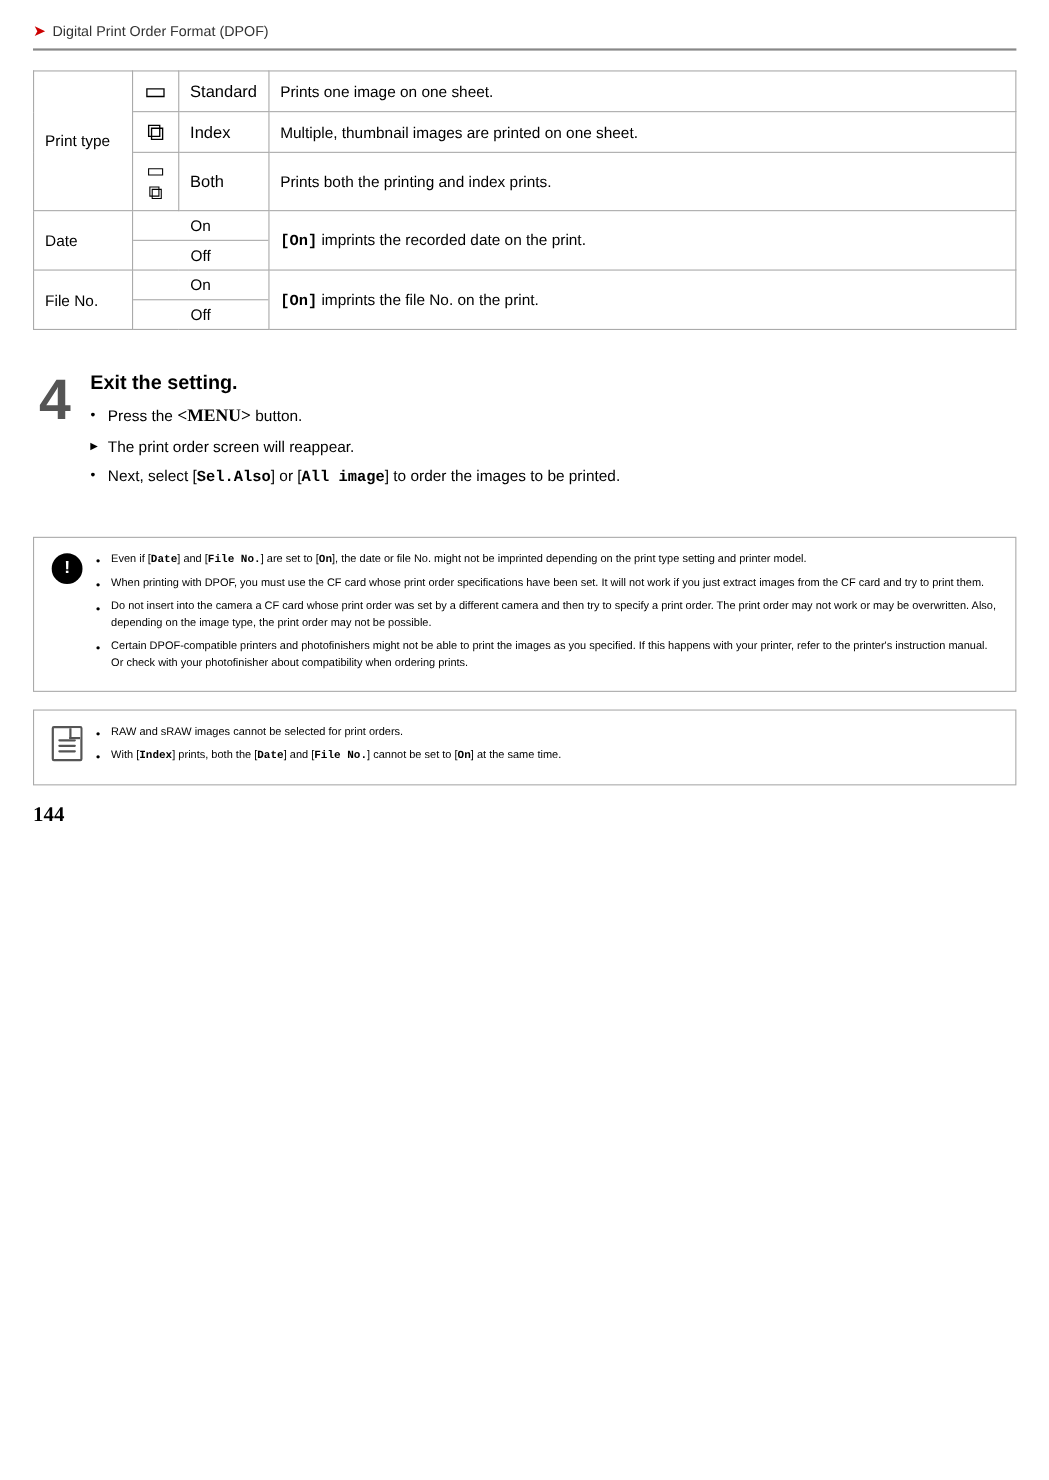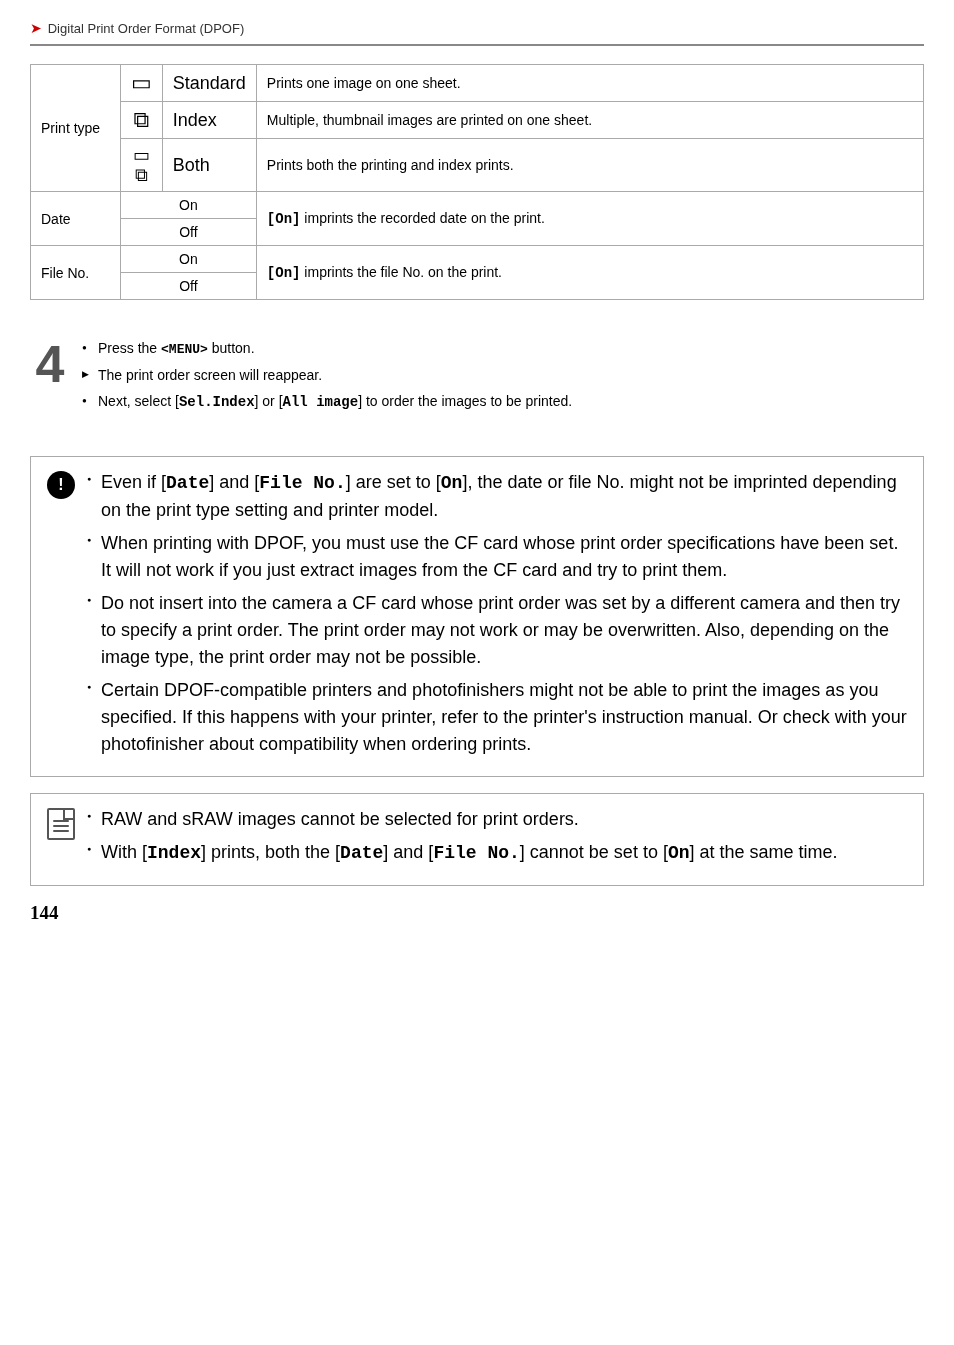--- a/index.html
+++ b/index.html
@@ -48,21 +48,21 @@
       font-size: 14px;
       width: 90px;
       margin-top: 12px;
     }
     .icon-cell {
       width: 40px;
       text-align: center;
     }
     .type-cell {
       width: 70px;
-      font-size: 18px;
+      font-size: 15px;
     }
     .desc-cell {
       font-size: 14px;
       border-radius: 11px;
     }
     .icon-stack {
       display: flex;
       flex-direction: column;
       align-items: center;
       gap: 2px;
@@ -134,21 +134,21 @@
       flex: 1;
     }
     .note-bullets {
       list-style: none;
       padding: 0;
     }
     .note-bullets li {
       position: relative;
       padding-left: 14px;
       margin-bottom: 6px;
-      font-size: 18px;
+      font-size: 10px;
       line-height: 1.5;
     }
     .note-bullets li::before {
       content: '●';
       position: absolute;
       left: 0;
       font-size: 7px;
       top: 5px;
     }
 
@@ -158,22 +158,22 @@
       font-weight: bold;
       margin-top: 10px;
       font-family: Liberation Serif, serif;
     }
 
     
     b { font-weight: bold; font-family: Liberation Mono, monospace; }
 
     
     .menu-key {
-      font-family: Liberation Mono, monospace;
-      font-size: 13px;
+      font-family: Liberation Serif, serif;
+      font-size: 16px;
       font-weight: bold;
     }
 
     
     .info-icon-circle {
       width: 28px;
       height: 28px;
       background: #000;
       border-radius: 50%;
       display: flex;
@@ -271,24 +271,25 @@
         <div style="padding:5px 10px; text-align:center;">Off</div>
       </td>
       <td class="desc-cell"><b>[On]</b> imprints the file No. on the print.</td>
     </tr>
   </tbody>
 </table>
 
 <div class="step-section">
   <div class="step-number">4</div>
   <div class="step-content">
+    <div class="step-title">Exit the setting.</div>
     <ul class="step-bullets">
       <li class="dot">Press the <span class="menu-key">&lt;MENU&gt;</span> button.</li>
       <li class="arrow">The print order screen will reappear.</li>
-      <li class="dot">Next, select [<b>Sel.Index</b>] or [<b>All image</b>] to order the images to be printed.</li>
+      <li class="dot">Next, select [<b>Sel.Also</b>] or [<b>All image</b>] to order the images to be printed.</li>
     </ul>
   </div>
 </div>
 
 <div class="note-box">
   <div>
     <div class="info-icon-circle">!</div>
   </div>
   <div class="note-content">
     <ul class="note-bullets">

